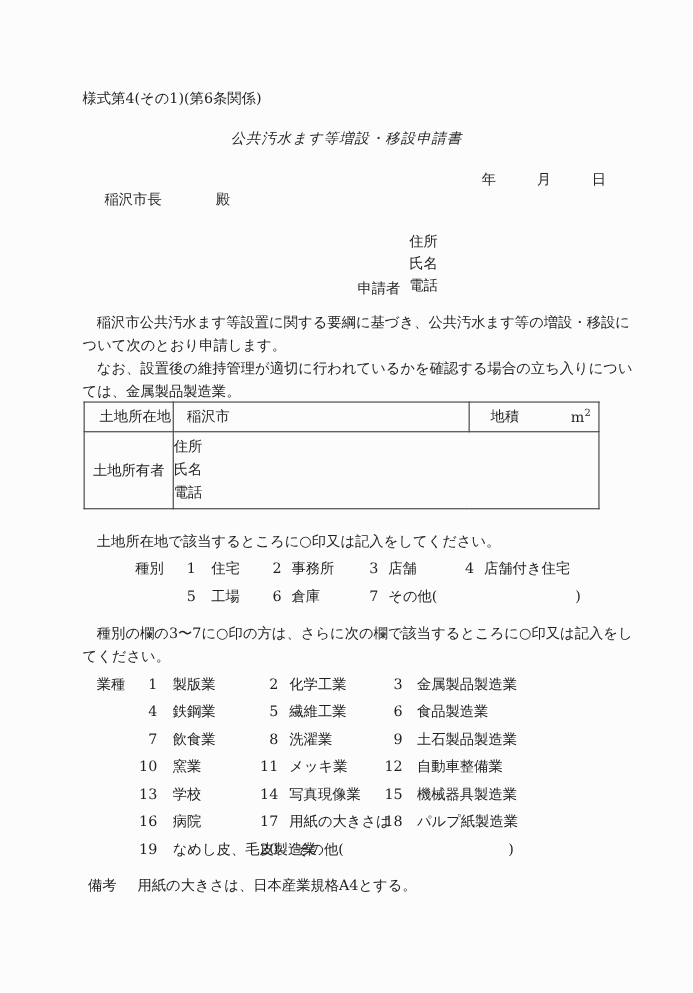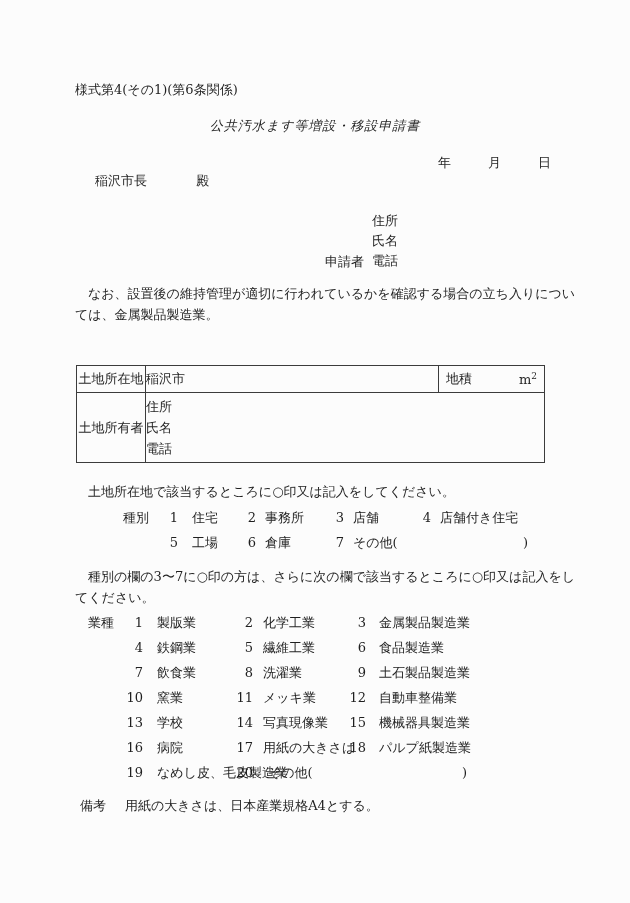--- a/index.html
+++ b/index.html
@@ -22,21 +22,21 @@
   .applicant .fields div{line-height:20px;}
   .para-block{position:absolute;left:75px;width:505px;line-height:21px;}
   .para-block p{margin:0;text-indent:1em;white-space:normal;}
   table.land{
     position:absolute;left:76px;top:365px;width:469px;
     border-collapse:collapse;table-layout:fixed;
   }
   table.land td{border:1px solid #3c3c3c;font-size:13px;vertical-align:middle;padding:0;}
   td.c1{width:68px;text-align:center;}
   td.c2{padding-left:9px;}
-  tr.r1 td{height:26px;}
+  tr.r1 td{height:26px;padding-left:12px;}
   td.c3{width:105px;}
   td.c3 .inner{display:flex;justify-content:space-between;align-items:center;padding:0 7px;}
   .unit sup{font-size:9px;}
   tr.r2 td{height:69px;}
   td.owner-fields{padding:6px 0 6px 9px;}
   td.owner-fields div{line-height:21px;}
   .list{position:absolute;left:0;top:0;width:630px;}
   .row{position:relative;height:25px;line-height:25px;}
   .cell{position:absolute;top:0;white-space:nowrap;}
   .num{width:25px;text-align:right;}
@@ -66,20 +66,21 @@
   <div class="abs applicant">
     <span>申請者</span>
     <span class="fields">
       <div>住所</div>
       <div>氏名</div>
       <div>電話</div>
     </span>
   </div>
 
   <div class="para-block" style="top:283px;">
+    <p>稲沢市公共汚水ます等設置に関する要綱に基づき、公共汚水ます等の増設・移設について次のとおり申請します。</p>
     <p>なお、設置後の維持管理が適切に行われているかを確認する場合の立ち入りについては、金属製品製造業。</p>
   </div>
 
   <table class="land">
     <tbody>
         <tr class="r1">
       <td class="c1">土地所在地</td>
       <td class="c2">稲沢市</td>
       <td class="c3">
         <div class="inner">

